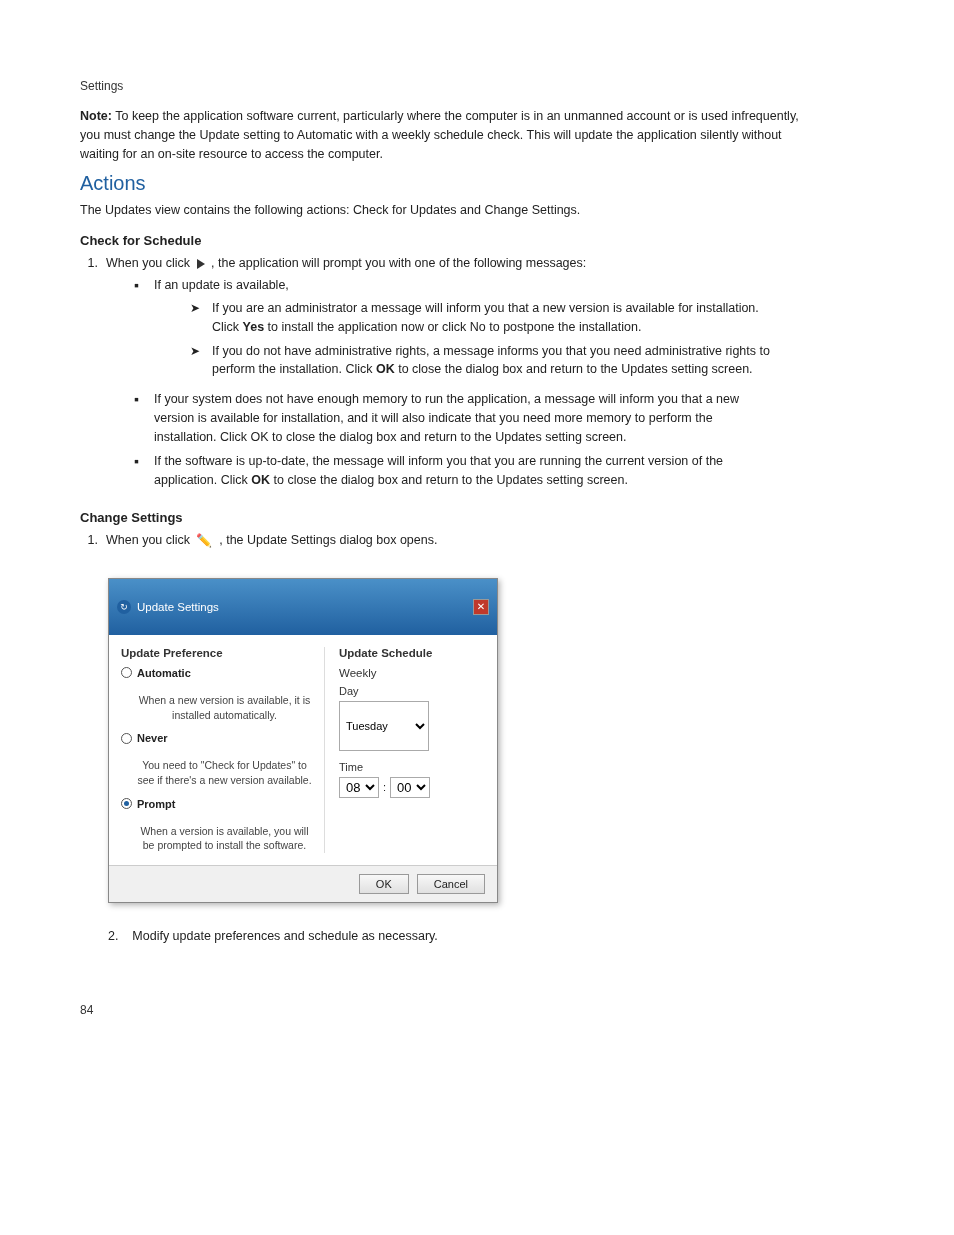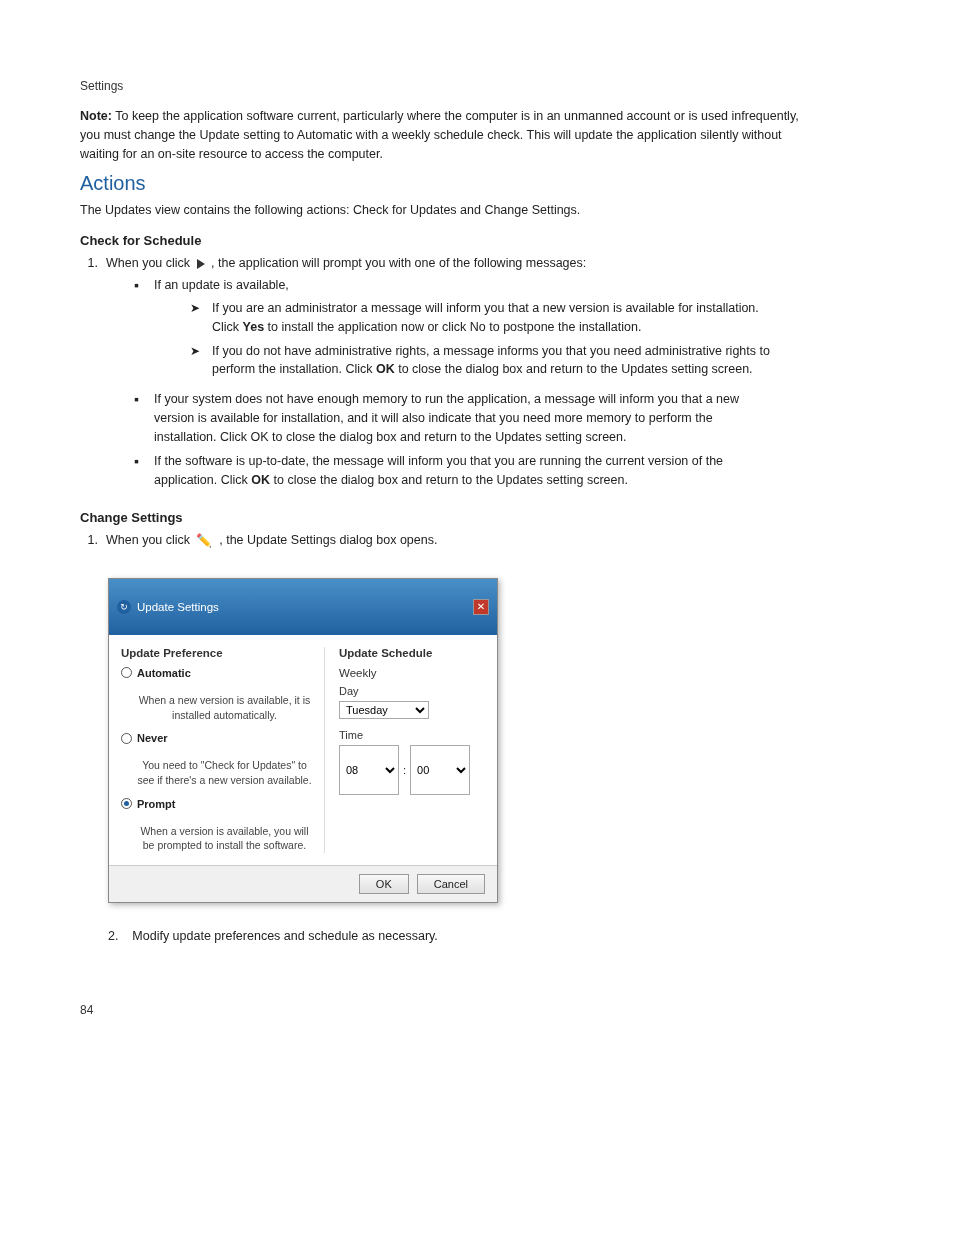--- a/index.html
+++ b/index.html
@@ -253,36 +253,36 @@
       font-size: 11px;
       margin-bottom: 4px;
       color: #333;
     }
 
     .sched-select {
       width: 90px;
       font-size: 11px;
       border: 1px solid #aaa;
       background: #fff;
-      padding: 1px 2px;
+      padding: 17px 2px;
       margin-bottom: 10px;
     }
 
     .sched-time-row {
       display: flex;
       align-items: center;
       gap: 4px;
     }
 
     .sched-time-select {
-      width: 60px;
-      font-size: 11px;
+      width: 40px;
+      font-size: 13px;
       border: 1px solid #aaa;
       background: #fff;
-      padding: 17px 2px;
+      padding: 1px 2px;
     }
 
     .dialog-footer {
       background: #f0f0f0;
       border-top: 1px solid #ccc;
       padding: 8px 12px;
       display: flex;
       justify-content: flex-end;
       gap: 8px;
     }

